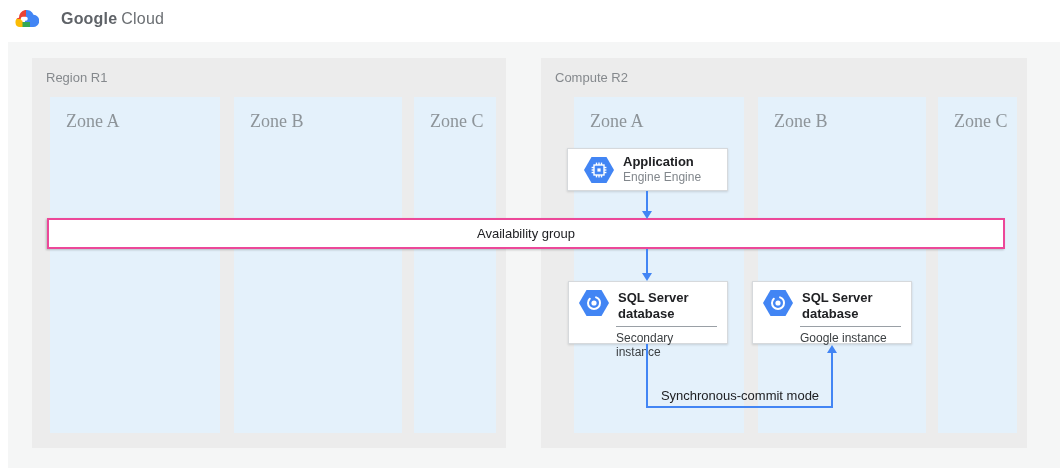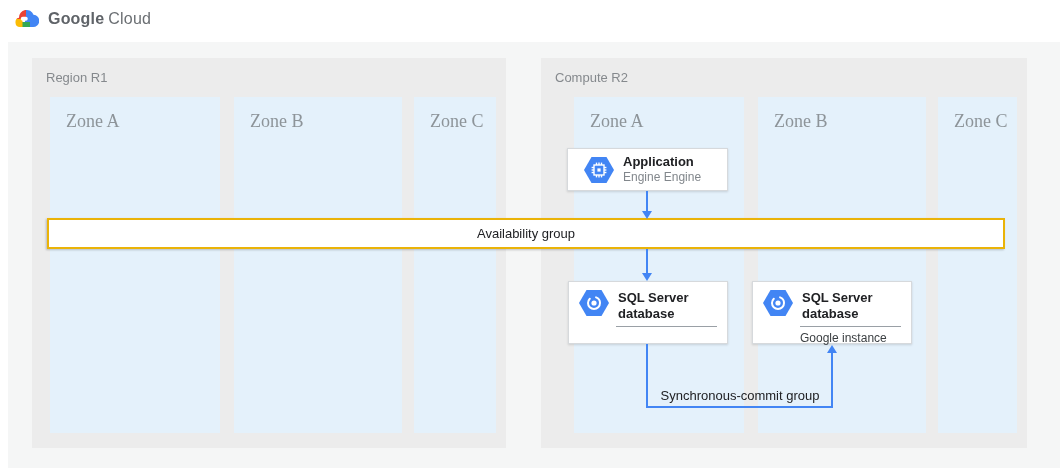--- a/index.html
+++ b/index.html
@@ -1,20 +1,20 @@
 <!DOCTYPE html>
 <html><head>
 <meta charset="utf-8">
 <style>
   html,body{margin:0;padding:0;background:#ffffff;}
   body{font-family:"Liberation Sans","DejaVu Sans",sans-serif;-webkit-font-smoothing:antialiased;}
   .canvas{position:relative;width:1060px;height:475px;background:#ffffff;overflow:hidden;}
 
   
-  .logo{position:absolute;left:14px;top:9px;display:flex;align-items:center;gap:9px;}
+  .logo{position:absolute;left:14px;top:9px;display:flex;align-items:center;gap:22px;}
   .logo svg{display:block;}
   .logo-text{font-size:16px;color:#5f6368;letter-spacing:.2px;}
   .logo-text .g{font-weight:600;margin-right:4px;}
   .logo-text .c{font-weight:400;color:#6b6f73;}
 
   
   .stage{position:absolute;left:0;top:42px;width:1060px;height:426px;background:#f5f6f6;margin-left:8px;}
 
   
   .region{position:absolute;background:#ececec;}
@@ -35,21 +35,21 @@
   .sql-card-1{left:568px;top:281px;}
   .sql-card-2{left:752px;top:281px;}
   .sql-row{display:flex;align-items:flex-start;}
   .sql-text{margin-left:9px;flex:1;}
   .sql-title{font-size:13px;font-weight:700;color:#202124;line-height:1.22;width:100px;}
   .sql-divider{border:none;border-top:1px solid #9aa0a6;margin:4px 0 4px 37px;}
   .sql-instance{font-size:12px;font-weight:500;color:#3c4043;margin-left:37px;}
 
   
   .avail-bar{position:absolute;left:47px;top:218px;width:958px;height:31px;background:#ffffff;
-             border:2px solid #eab308;box-sizing:border-box;box-shadow:-1px 1px 2px rgba(0,0,0,.22);
+             border:2px solid #ec4899;box-sizing:border-box;box-shadow:-1px 1px 2px rgba(0,0,0,.22);
              display:flex;align-items:center;justify-content:center;font-size:13px;color:#202124;}
 
   
   .vline,.hline{position:absolute;background:#4285f4;}
   .vline{width:2px;}
   .hline{height:2px;}
   .arrow-down{position:absolute;width:0;height:0;border-left:5px solid transparent;border-right:5px solid transparent;border-top:8px solid #4285f4;}
   .arrow-up{position:absolute;width:0;height:0;border-left:5px solid transparent;border-right:5px solid transparent;border-bottom:8px solid #4285f4;}
   .conn-label{position:absolute;left:640px;top:388px;width:200px;text-align:center;font-size:13px;color:#202124;background:transparent;}
 
@@ -148,20 +148,21 @@
           <polygon points="0,13 7.5,0 22.5,0 30,13 22.5,26 7.5,26" fill="#4285f4"></polygon>
           <circle cx="15" cy="13" r="6" fill="none" stroke="#ffffff" stroke-width="2" stroke-dasharray="31 6.7" stroke-dashoffset="8" stroke-linecap="round"></circle>
           <circle cx="15" cy="13" r="2.6" fill="#ffffff"></circle>
         </svg>
       </span>
       <div class="sql-text">
         <div class="sql-title">SQL Server database</div>
       </div>
     </div>
     <hr class="sql-divider">
+    <div class="sql-instance">Secondary instance</div>
   </div>
 
   <div class="card sql-card sql-card-2">
     <div class="sql-row">
       <span>
         <svg class="hex-icon" width="30" height="26" viewBox="0 0 30 26">
           <polygon points="0,13 7.5,0 22.5,0 30,13 22.5,26 7.5,26" fill="#4285f4"></polygon>
           <circle cx="15" cy="13" r="6" fill="none" stroke="#ffffff" stroke-width="2" stroke-dasharray="31 6.7" stroke-dashoffset="8" stroke-linecap="round"></circle>
           <circle cx="15" cy="13" r="2.6" fill="#ffffff"></circle>
         </svg>
@@ -177,15 +178,15 @@
   <div class="vline" style="left:646px;top:191px;height:21px;"></div>
   <div class="arrow-down" style="left:642px;top:211px;"></div>
 
   <div class="vline" style="left:646px;top:249px;height:25px;"></div>
   <div class="arrow-down" style="left:642px;top:273px;"></div>
 
   <div class="vline" style="left:646px;top:344px;height:64px;"></div>
   <div class="hline" style="left:646px;top:406px;width:187px;"></div>
   <div class="vline" style="left:831px;top:352px;height:56px;"></div>
   <div class="arrow-up" style="left:827px;top:345px;"></div>
-  <div class="conn-label">Synchronous-commit group</div>
+  <div class="conn-label">Synchronous-commit mode</div>
 
 </div>
 
 </body></html>

